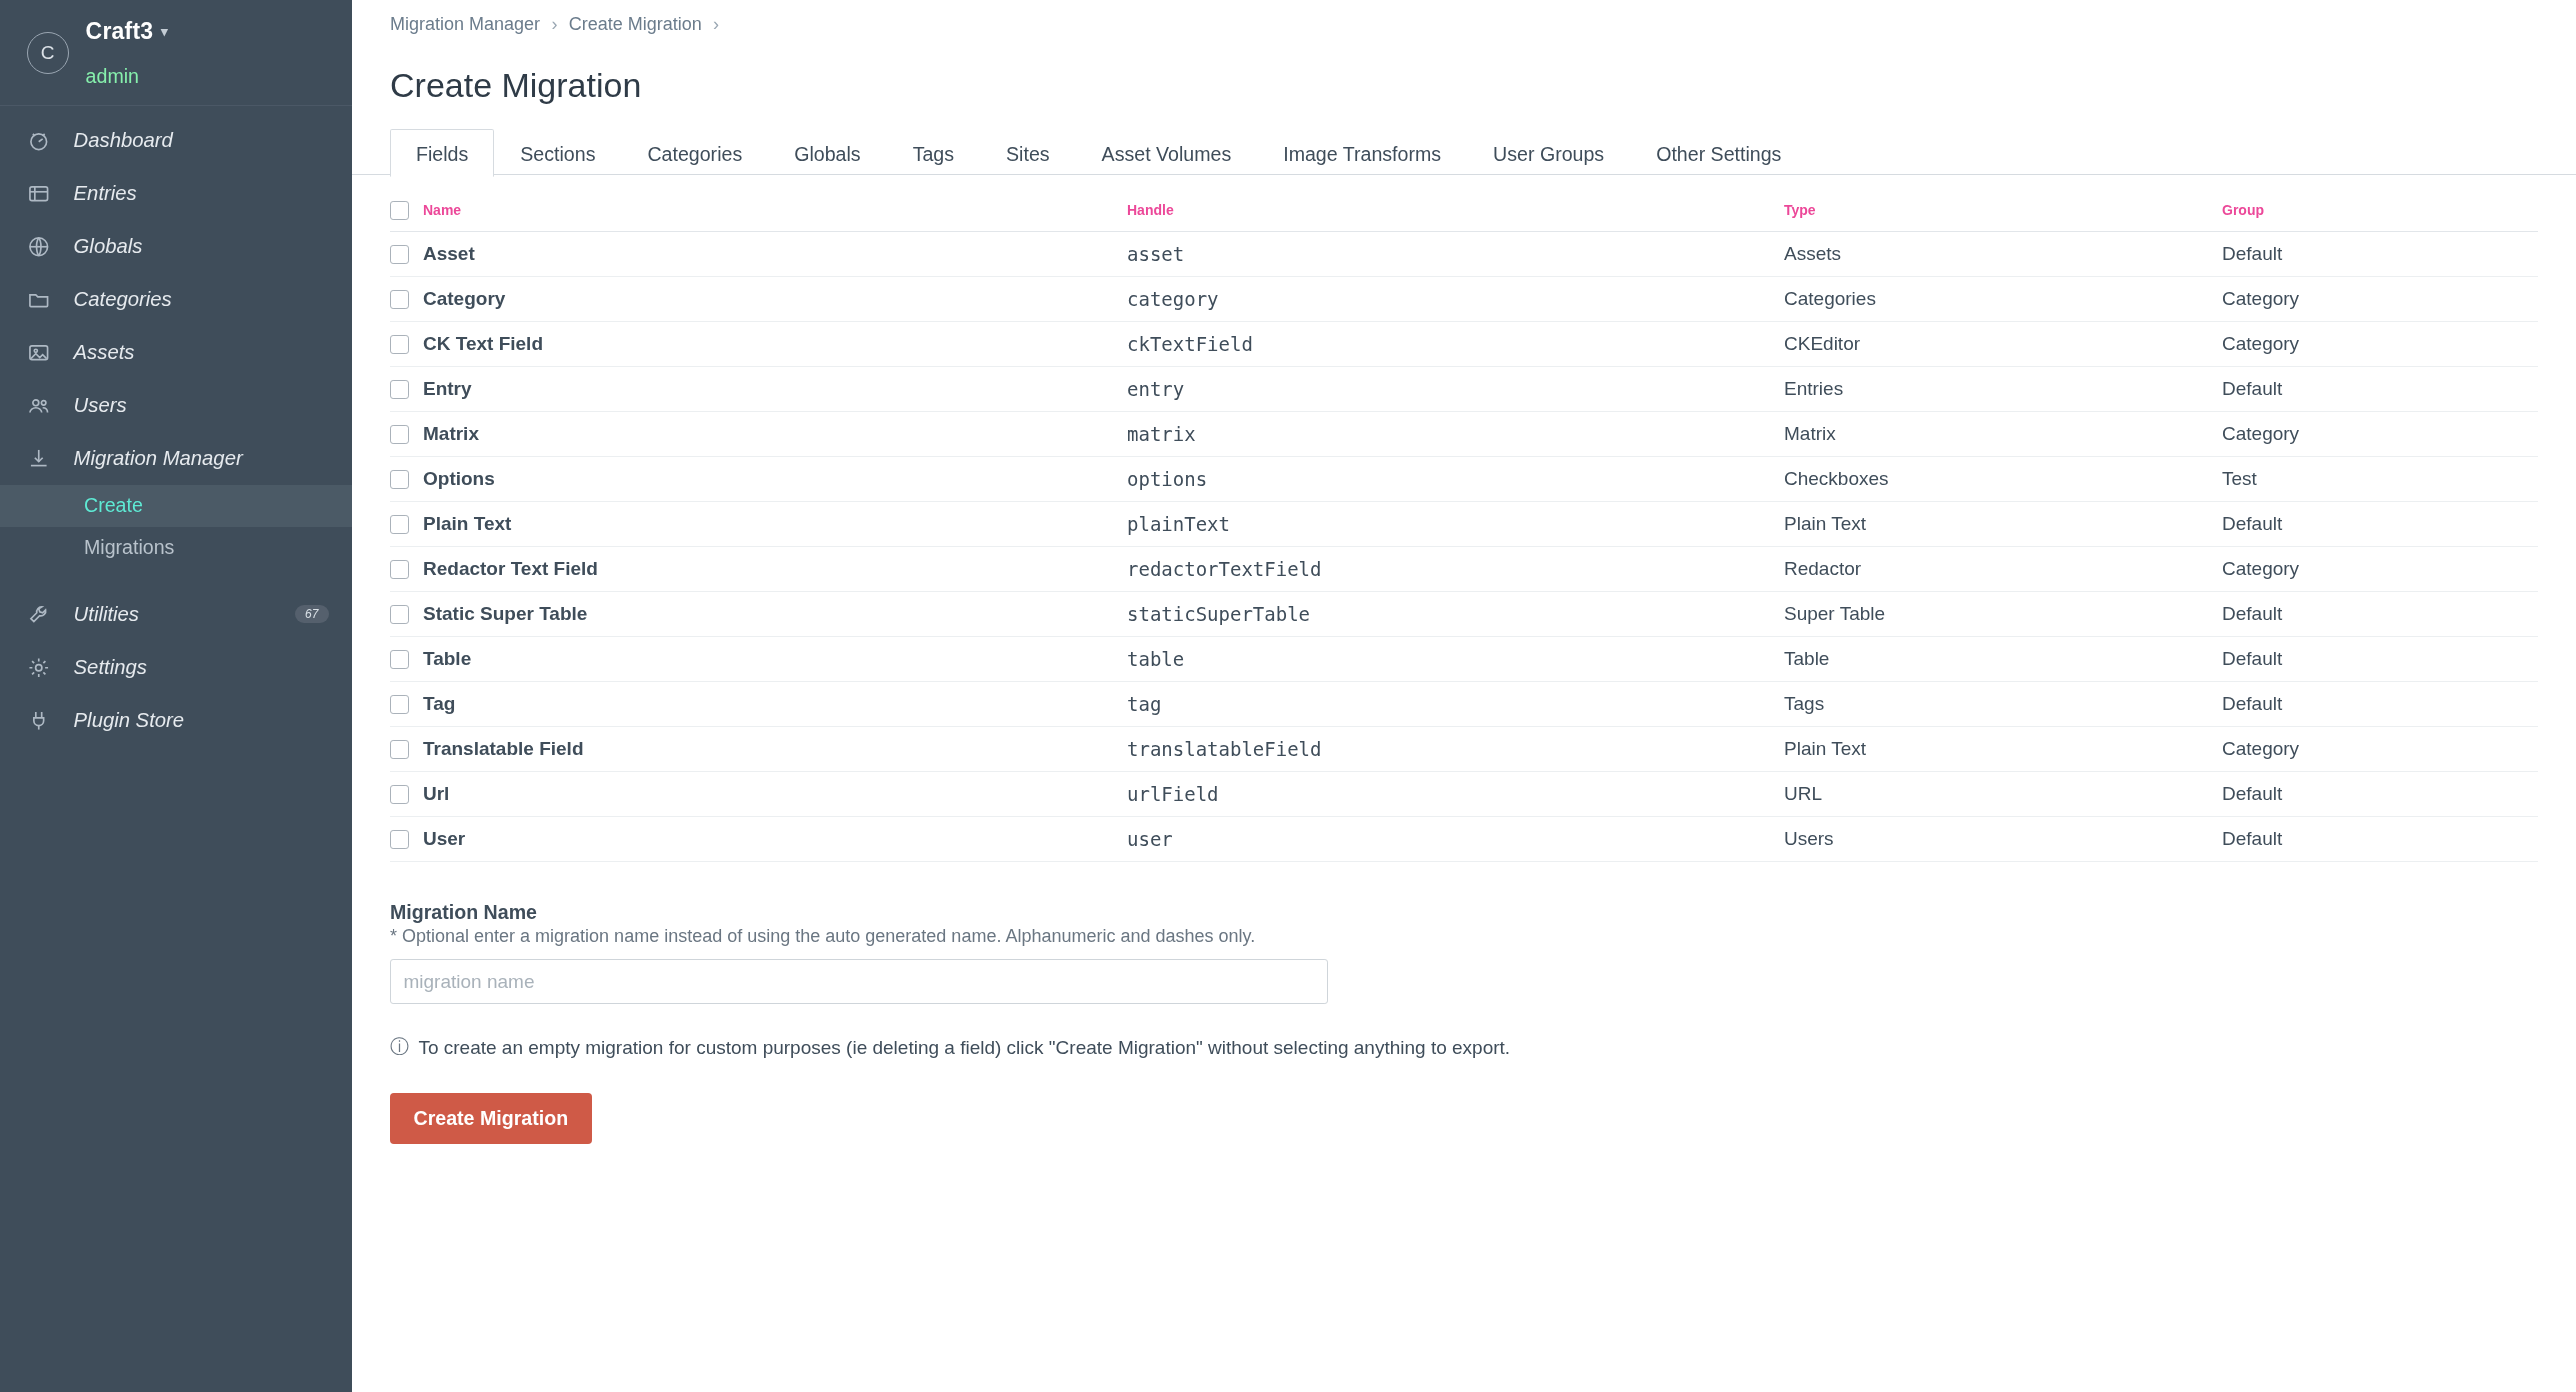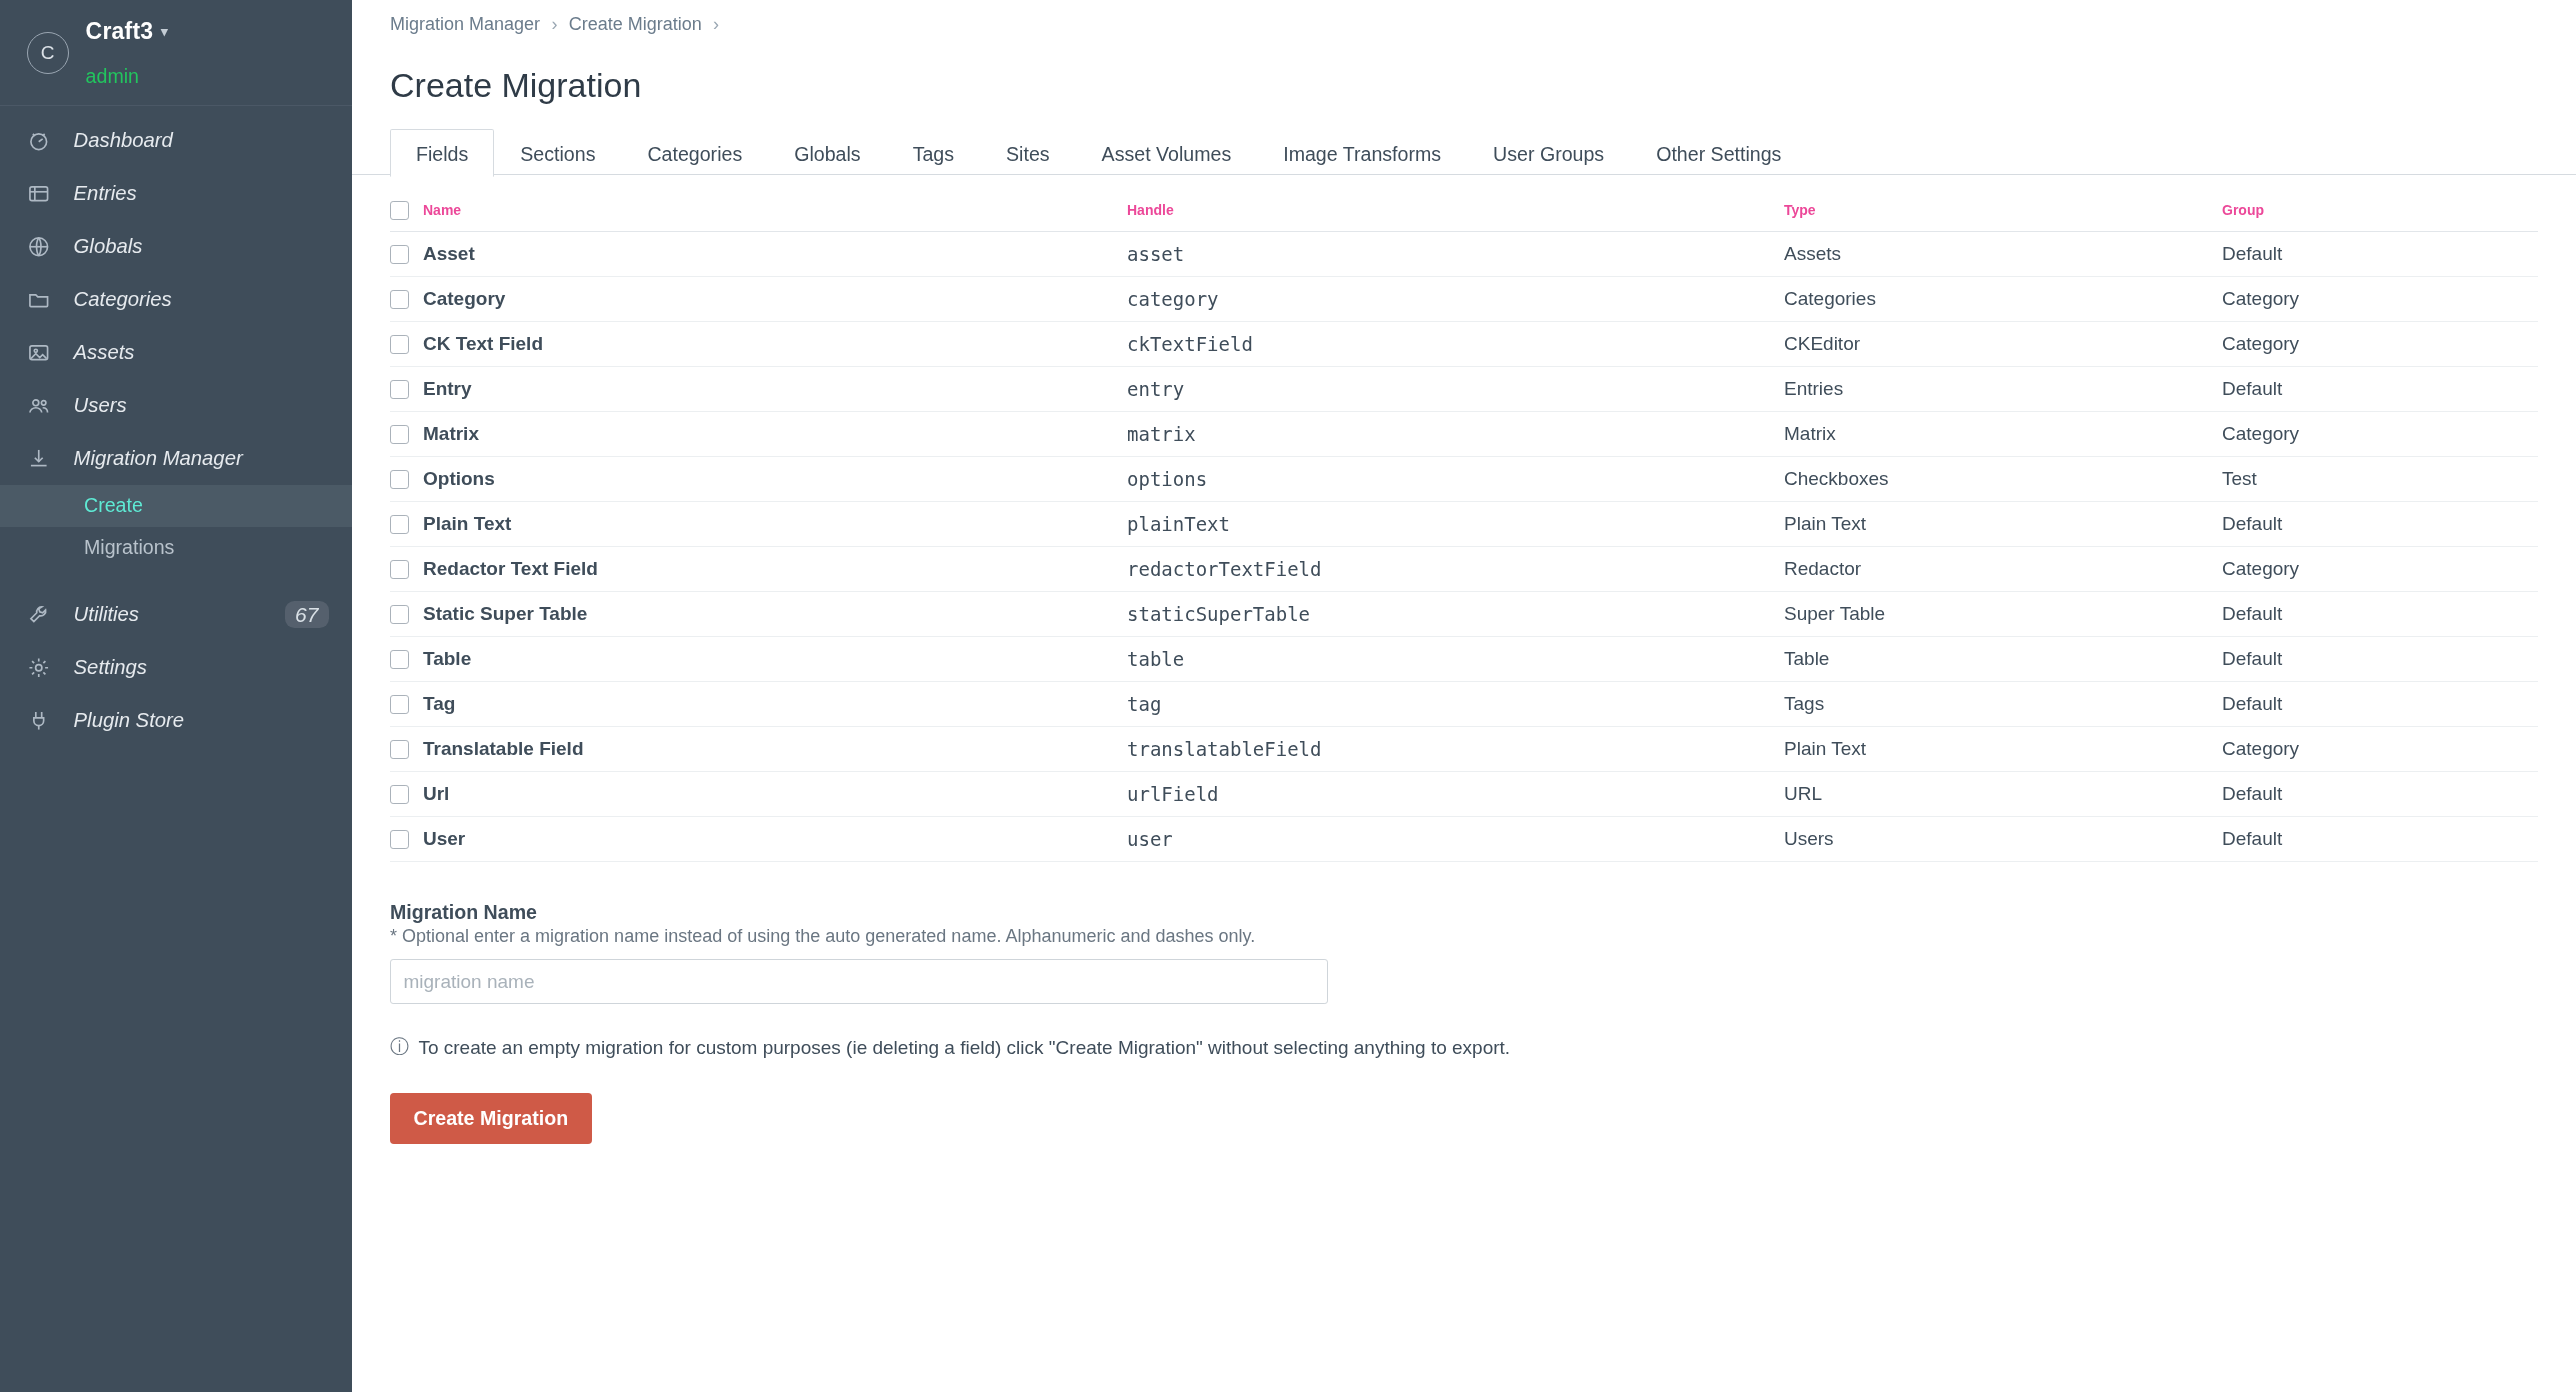--- a/index.html
+++ b/index.html
@@ -53,21 +53,21 @@
     align-items: center;
   }
   .caret {
     display: inline-block;
     margin-left: 7.8px;
     font-size: 13.3px;
     color: #c3ccd4;
   }
   .site-user {
     font-size: 19.6px;
-    color: #22c55e;
+    color: #86efac;
     margin-top: 20px;
   }
   .nav { padding-top: 7.8px; }
   .nav-item {
     display: flex;
     align-items: center;
     height: 53px;
     padding-left: 26.6px;
     font-size: 20.3px;
     color: #e6eaee;
@@ -83,21 +83,21 @@
     color: #aeb9c4;
   }
   .nav-icon svg { display: block; }
   .nav-label { margin-left: 11px; }
   .nav-badge {
     margin-left: auto;
     margin-right: 23.5px;
     background: #55606d;
     color: #d9e0e6;
     border-radius: 9.4px;
-    font-size: 21px;
+    font-size: 12px;
     padding: 3.1px 10.2px;
     line-height: 1;
   }
   .subnav-item {
     height: 42px;
     display: flex;
     align-items: center;
     padding-left: 84px;
     font-size: 19.6px;
     color: #dfe5ea;

